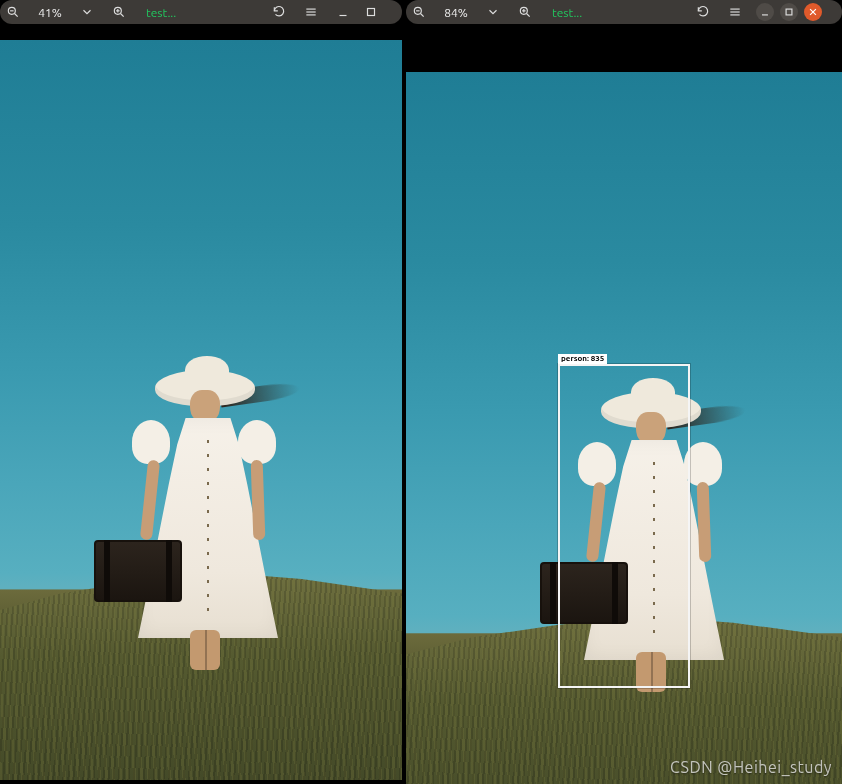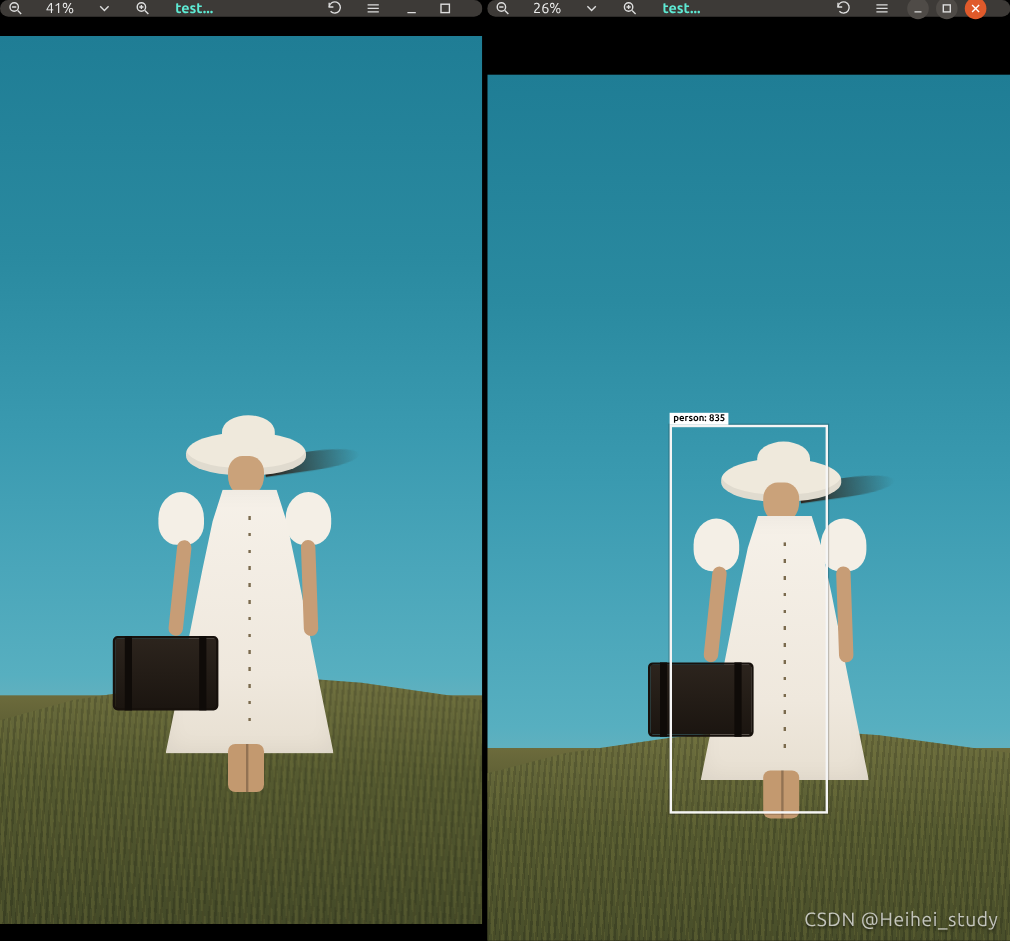--- a/index.html
+++ b/index.html
@@ -19,40 +19,40 @@
   .window {
     position: relative;
     background: #000;
     overflow: hidden;
   }
   .window-left { width: 402px; }
   .divider { width: 4px; background: #000; }
   .window-right { width: 436px; }
 
   .titlebar {
-    height: 14px;
+    height: 24px;
     background: #3d3a37;
     display: flex;
     align-items: center;
     gap: 10px;
     padding: 0 20px 0 0;
     color: #ddd;
     font-size: 12px;
     border-radius: 12px;
   }
   .titlebar .titlebar-left {
     display: flex;
     align-items: center;
     gap: 10px;
     padding-left: 2px;
   }
   .titlebar .title-text {
     flex: 1;
-    color: #5eead4;
-    font-weight: 700;
+    color: #22c55e;
+    font-weight: 400;
     padding: 0 6px;
     white-space: nowrap;
     overflow: hidden;
   }
   .icon-btn {
     width: 22px;
     height: 20px;
     border-radius: 4px;
     display: inline-flex;
     align-items: center;
@@ -336,21 +336,21 @@
   <div class="window window-right">
     <div class="titlebar">
       <div class="titlebar-left">
         <span class="icon-btn">
           <svg viewBox="0 0 24 24" fill="none" stroke-width="2">
               <circle cx="10" cy="10" r="6"></circle>
               <line x1="15" y1="15" x2="20" y2="20"></line>
               <line x1="7" y1="10" x2="13" y2="10"></line>
             </svg>
         </span>
-        <span class="zoom-label">26%</span>
+        <span class="zoom-label">84%</span>
         <span class="icon-btn">
           <svg viewBox="0 0 24 24" fill="none" stroke-width="2">
               <polyline points="6 9 12 15 18 9"></polyline>
             </svg>
         </span>
         <span class="icon-btn">
           <svg viewBox="0 0 24 24" fill="none" stroke-width="2">
               <circle cx="10" cy="10" r="6"></circle>
               <line x1="15" y1="15" x2="20" y2="20"></line>
               <line x1="10" y1="7" x2="10" y2="13"></line>

